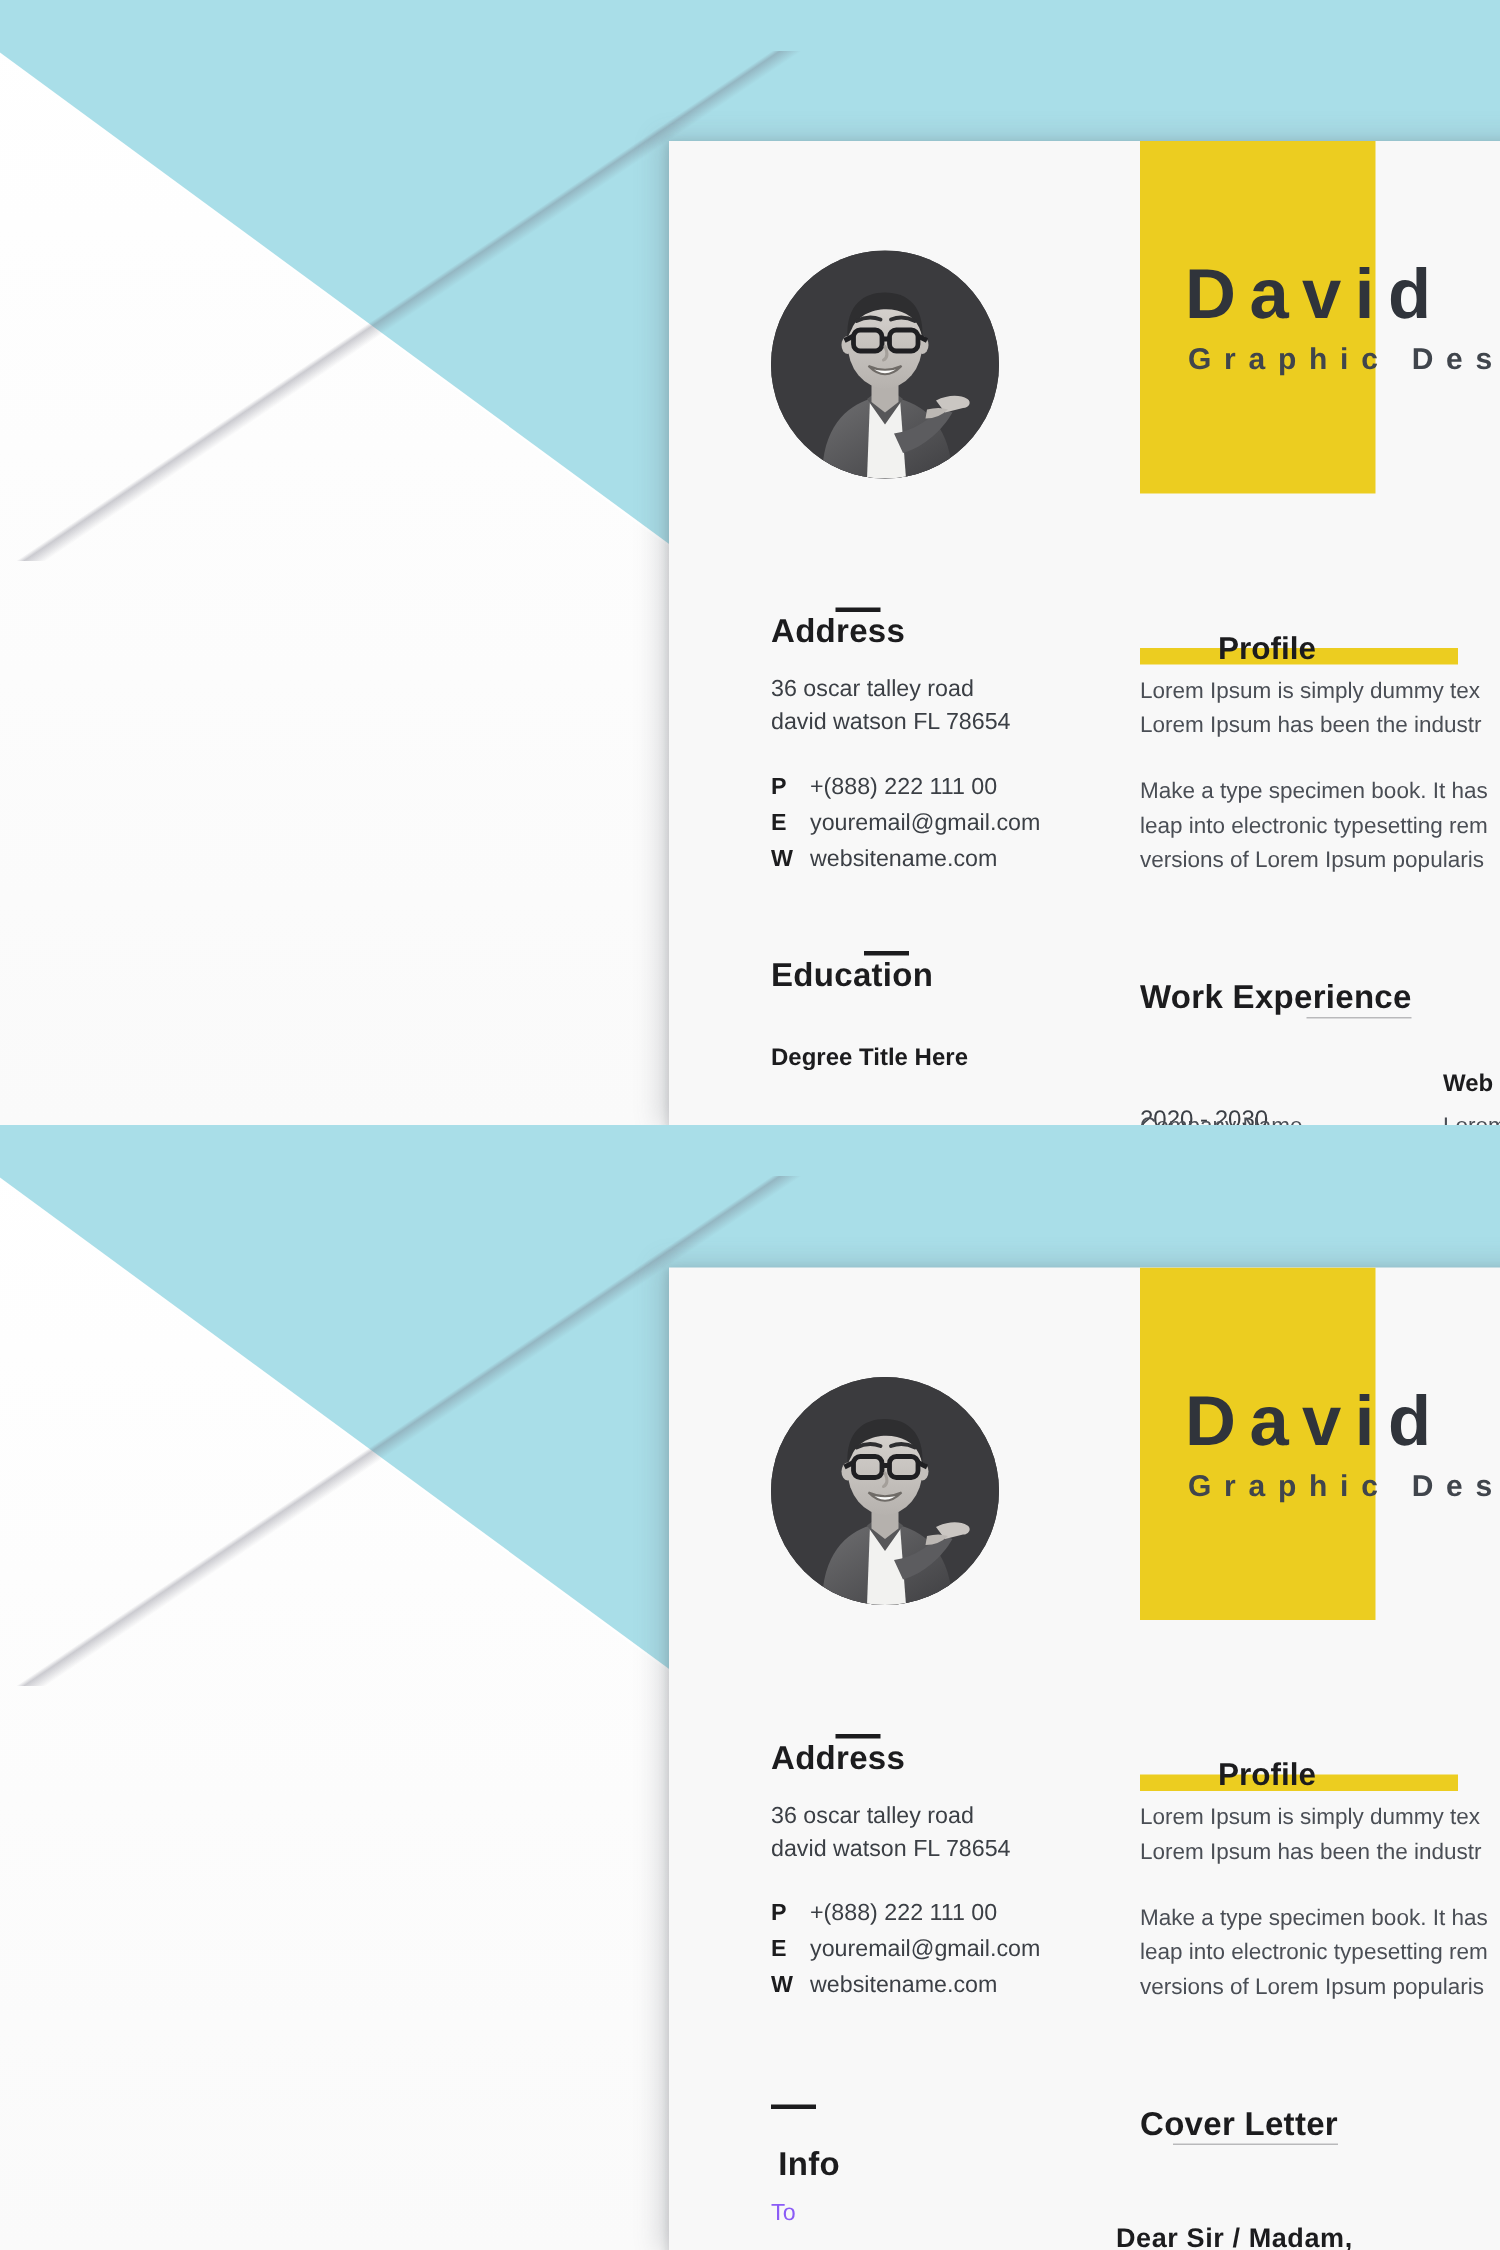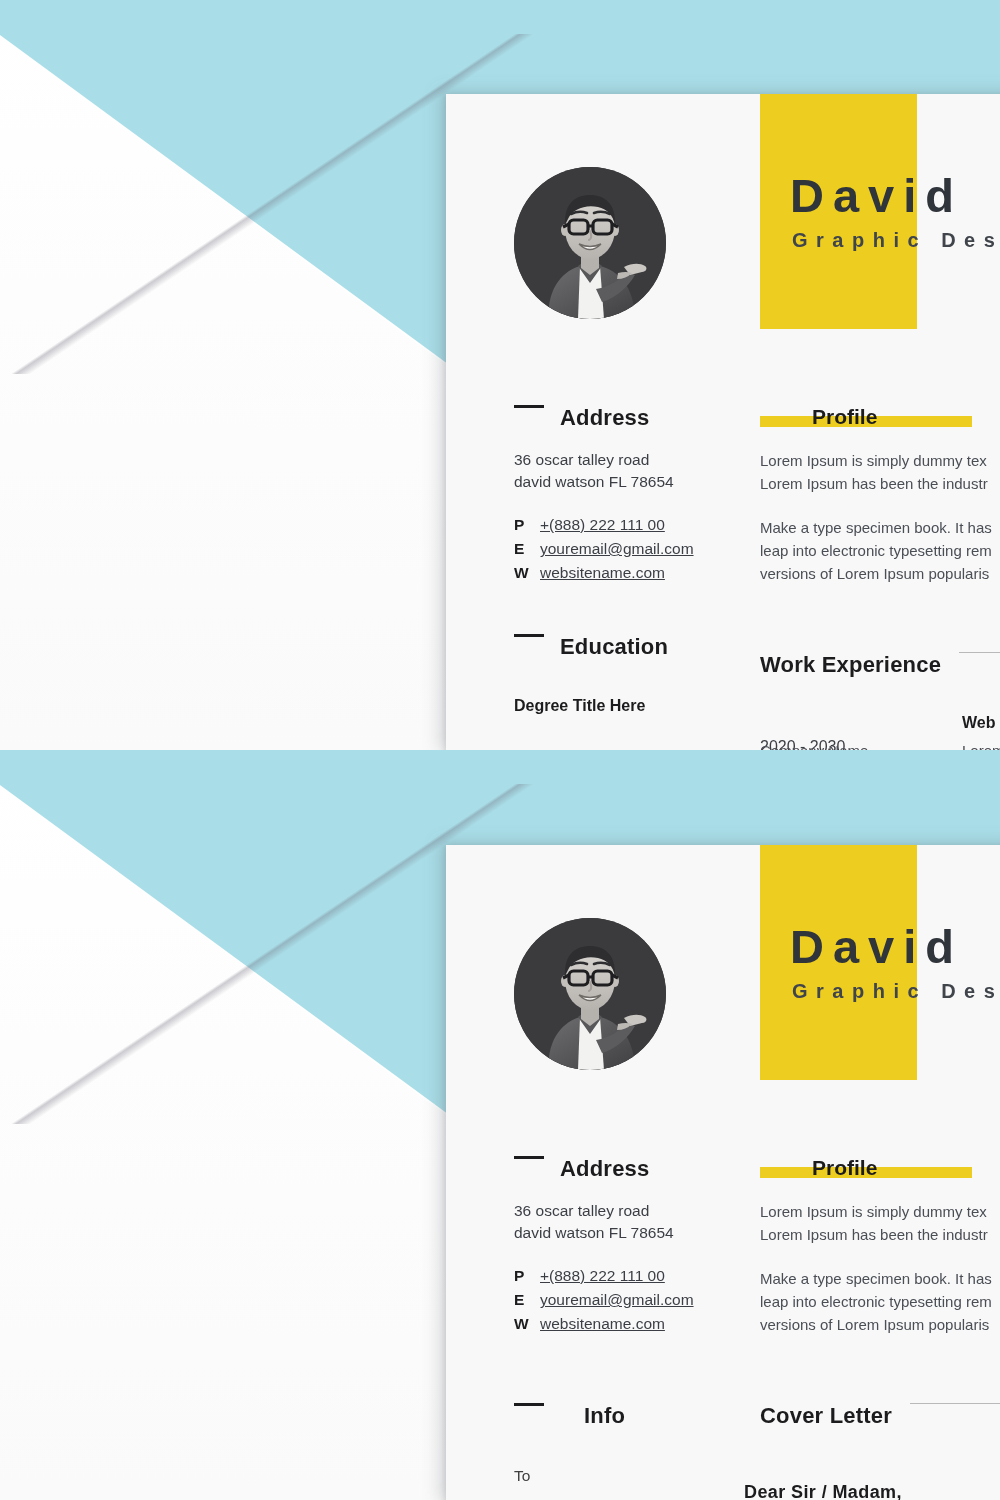--- a/index.html
+++ b/index.html
@@ -59,54 +59,54 @@
     font-size:47px;font-weight:700;color:#30343b;letter-spacing:9px;
     white-space:nowrap;line-height:1;
   }
   .role{
     position:absolute;left:346px;top:136px;
     font-size:20px;font-weight:700;color:#40454c;letter-spacing:8.5px;
     white-space:nowrap;line-height:1;
   }
 
   
-  .sec-head{position:absolute;display:flex;align-items:flex-start;white-space:nowrap;}
+  .sec-head{position:absolute;display:flex;align-items:flex-end;white-space:nowrap;flex-direction:column;}
   .dash{display:inline-block;width:30px;height:3px;background:#1c1c1e;margin-right:16px;}
   .sec-title{font-size:22px;font-weight:700;color:#1c1c1e;letter-spacing:.2px;}
   .rule{display:inline-block;height:1px;background:#b9b9bb;margin-left:18px;}
 
-  .hl-head{position:absolute;white-space:nowrap;}
+  .hl-head{position:absolute;white-space:nowrap;margin-top:16px;}
   .hl-head .bar{
     position:absolute;left:-52px;top:11px;width:212px;height:11px;background:#eccd20;
   }
   .hl-head .txt{position:relative;font-size:21px;font-weight:700;color:#1c1c1e;}
 
   
   .addr{
     position:absolute;left:68px;top:108px;
     font-size:15.5px;line-height:22px;color:#3b3f45;white-space:nowrap;
   }
   .contact{position:absolute;left:68px;top:172px;font-size:15.5px;line-height:24px;color:#3b3f45;}
   .contact .row{display:flex;white-space:nowrap;}
   .contact .k{width:26px;font-weight:700;color:#1c1c1e;}
-  .contact .v{color:#3b3f45;text-decoration:underline;}
+  .contact .v{color:#3b3f45;}
 
   .profile-body{
     position:absolute;left:314px;top:105px;width:260px;
     font-size:15px;line-height:23px;color:#4a4e55;white-space:nowrap;
   }
   .profile-body p{margin:0 0 21px 0;}
 
   .edu-item{position:absolute;left:68px;font-size:16px;font-weight:700;color:#1c1c1e;white-space:nowrap;}
   .exp-date{position:absolute;left:314px;font-size:16px;color:#3b3f45;white-space:nowrap;}
   .exp-company{position:absolute;left:314px;font-size:15px;color:#4a4e55;white-space:nowrap;}
   .exp-title{position:absolute;left:516px;font-size:16px;font-weight:700;color:#1c1c1e;white-space:nowrap;}
   .exp-desc{position:absolute;left:516px;font-size:15px;color:#4a4e55;white-space:nowrap;}
 
-  .info-to{position:absolute;left:68px;font-size:15.5px;color:#404040;}
+  .info-to{position:absolute;left:68px;font-size:15.5px;color:#8b5cf6;}
   .salutation{position:absolute;left:298px;font-size:18px;font-weight:700;color:#1c1c1e;letter-spacing:.4px;white-space:nowrap;margin-top:19px;}
 </style>
 </head>
 <body>
 
 <div class="panel" id="panel-1">
 
   <div class="teal-wrap">
     <div class="teal-shape"></div>
     <div class="white-lower"></div>

